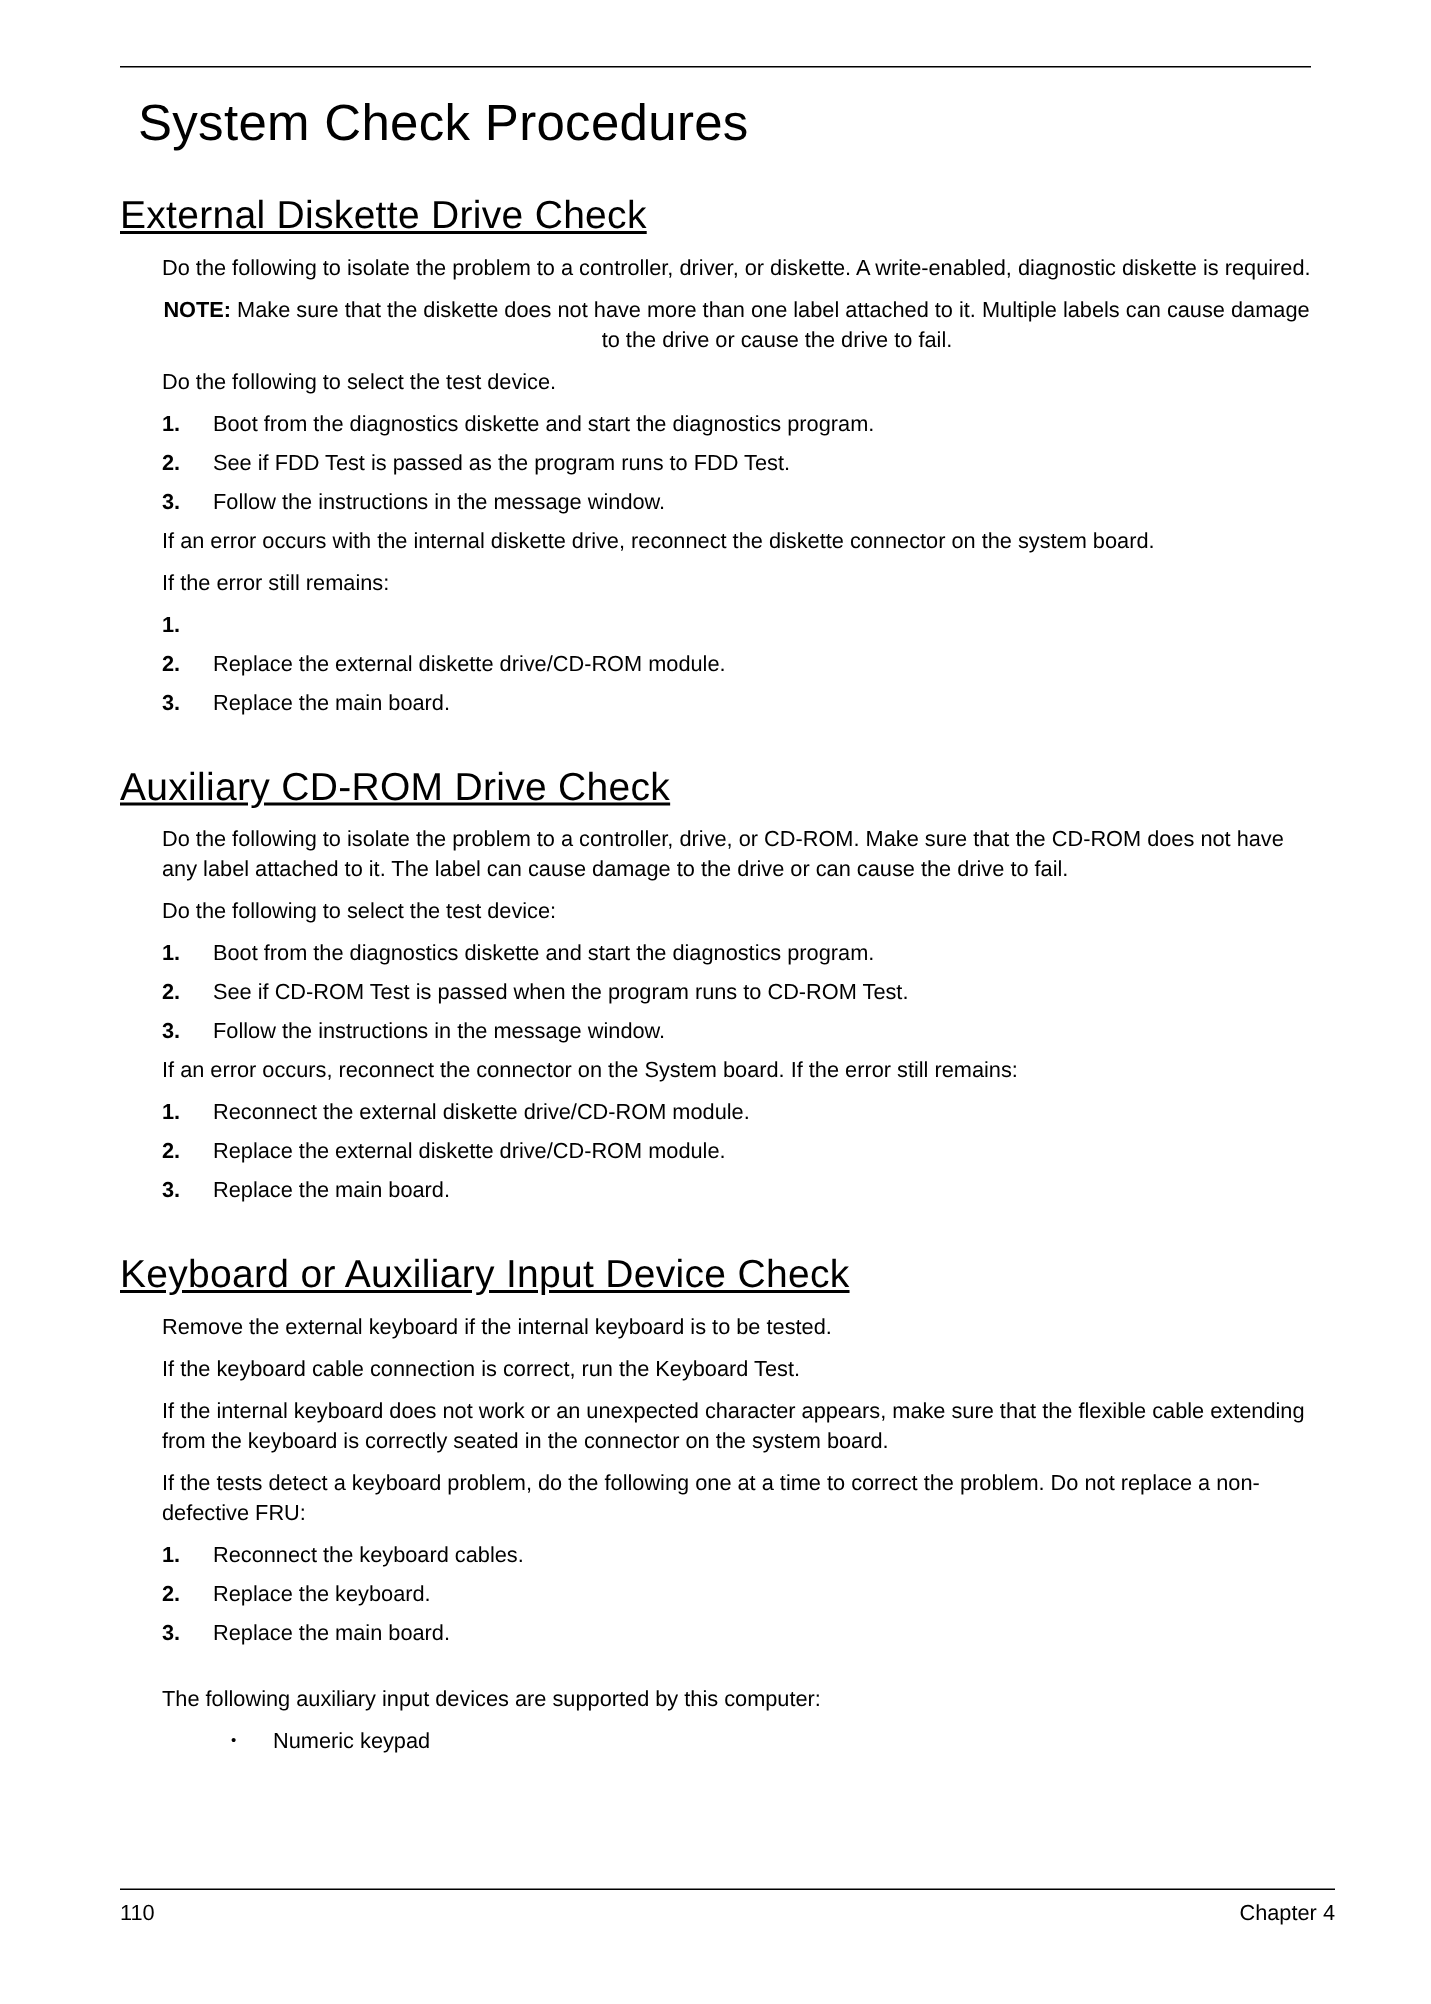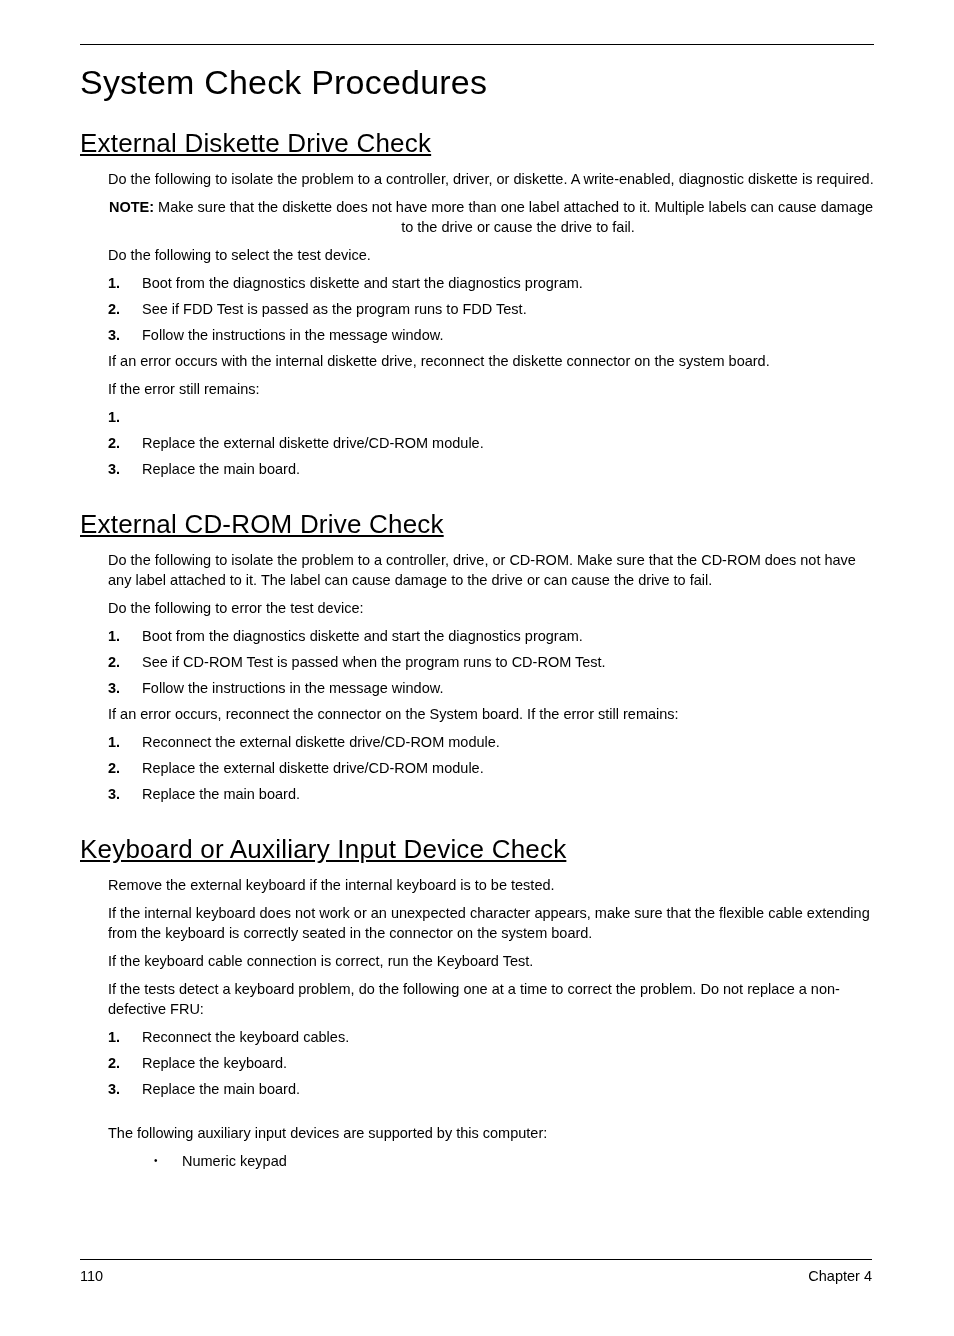--- a/index.html
+++ b/index.html
@@ -15,21 +15,21 @@
     padding: 44px 80px 0 80px;
   }
   .top-rule {
     border-top: 1px solid #000;
     margin-bottom: 18px;
   }
   h1.title {
     font-family: "Segoe UI", "Helvetica Neue", Arial, sans-serif;
     font-weight: 400;
     font-size: 34px;
-    margin: 14px 0 26px 0;
+    margin: 14px 0 26px 12px;
     letter-spacing: 0.2px;
   }
   h2.section {
     font-family: "Segoe UI", "Helvetica Neue", Arial, sans-serif;
     font-weight: 400;
     font-size: 26px;
     margin: 10px 0 10px 0;
     letter-spacing: 0.2px;
     text-decoration: underline;
   }
@@ -80,21 +80,21 @@
     font-size: 10px;
     line-height: 20px;
     text-align: left;
     padding-left: 6px;
   }
   .section-spacer { height: 14px; }
   .footer {
     position: absolute;
     bottom: 52px;
     left: 80px;
-    right: 82px;
+    right: 64px;
     border-top: 1px solid #000;
     padding-top: 8px;
     font-size: 14.5px;
     display: flex;
     justify-content: space-between;
   }
 </style>
 </head>
 <body>
 
@@ -139,24 +139,24 @@
         </li>
       <li>
           <span class="num">3.</span>
           <span>Replace the main board.</span>
         </li>
     </ol>
   </div>
 
   <div class="section-spacer"></div>
 
-  <h2 class="section">External CD-ROM Drive Check</h2>
+  <h2 class="section">Auxiliary CD-ROM Drive Check</h2>
   <div class="body-block">
     <p>Do the following to isolate the problem to a controller, drive, or CD-ROM. Make sure that the CD-ROM does not have any label attached to it. The label can cause damage to the drive or can cause the drive to fail.</p>
-    <p>Do the following to error the test device:</p>
+    <p>Do the following to select the test device:</p>
     <ol class="numlist">
       <li>
           <span class="num">1.</span>
           <span>Boot from the diagnostics diskette and start the diagnostics program.</span>
         </li>
       <li>
           <span class="num">2.</span>
           <span>See if CD-ROM Test is passed when the program runs to CD-ROM Test.</span>
         </li>
       <li>
@@ -179,22 +179,22 @@
           <span>Replace the main board.</span>
         </li>
     </ol>
   </div>
 
   <div class="section-spacer"></div>
 
   <h2 class="section">Keyboard or Auxiliary Input Device Check</h2>
   <div class="body-block">
     <p>Remove the external keyboard if the internal keyboard is to be tested.</p>
+    <p>If the keyboard cable connection is correct, run the Keyboard Test.</p>
     <p>If the internal keyboard does not work or an unexpected character appears, make sure that the flexible cable extending from the keyboard is correctly seated in the connector on the system board.</p>
-    <p>If the keyboard cable connection is correct, run the Keyboard Test.</p>
     <p>If the tests detect a keyboard problem, do the following one at a time to correct the problem. Do not replace a non-defective FRU:</p>
     <ol class="numlist">
       <li>
           <span class="num">1.</span>
           <span>Reconnect the keyboard cables.</span>
         </li>
       <li>
           <span class="num">2.</span>
           <span>Replace the keyboard.</span>
         </li>

